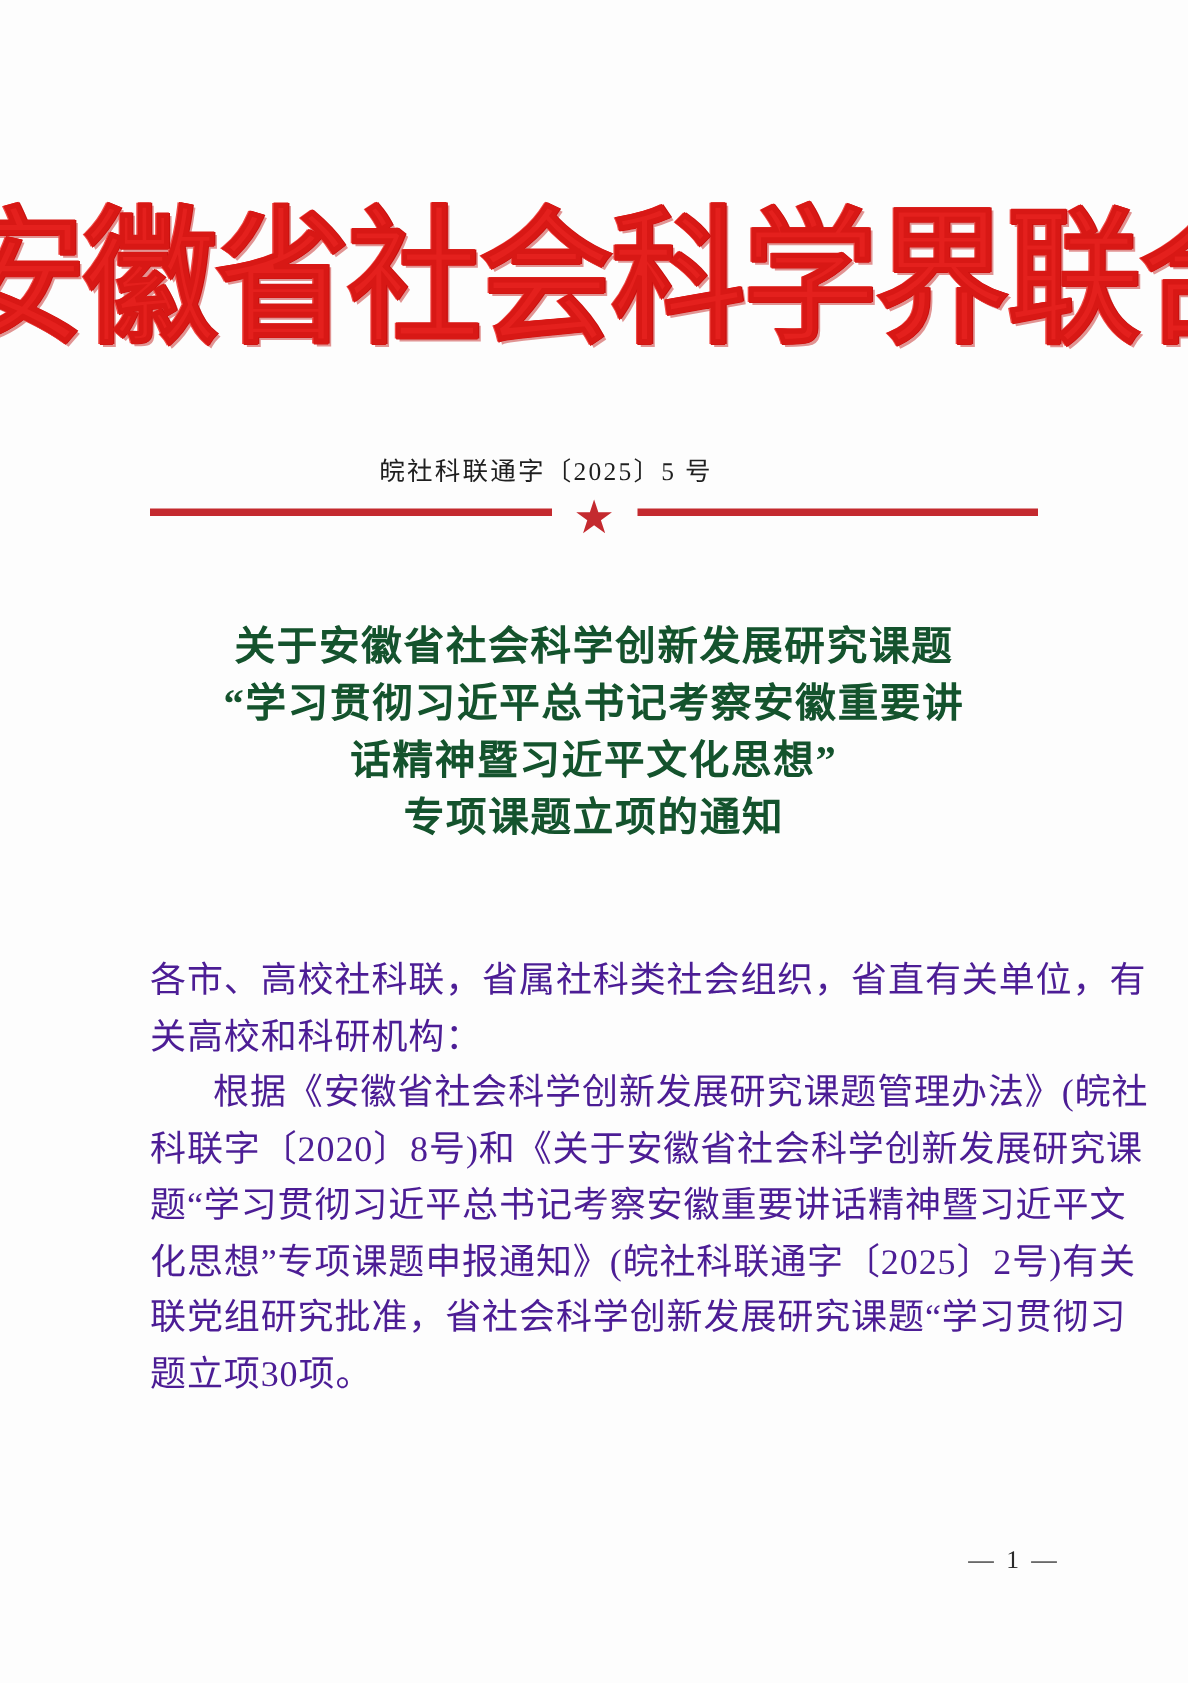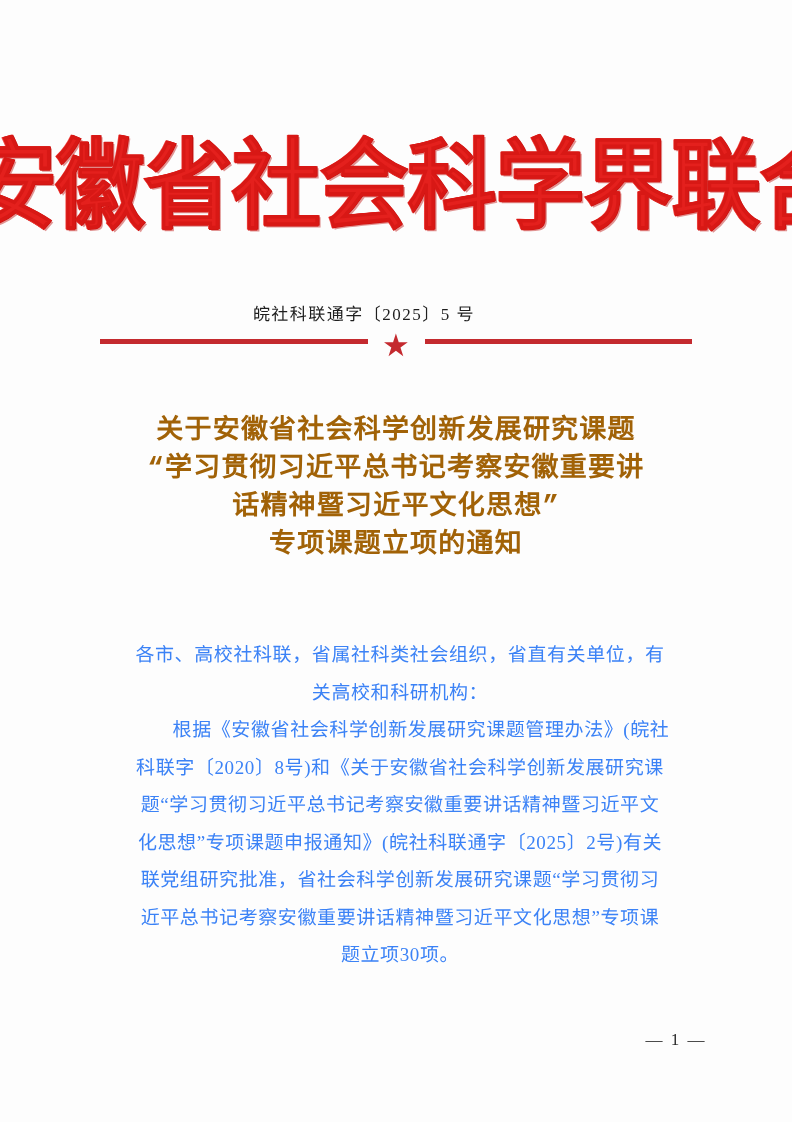--- a/index.html
+++ b/index.html
@@ -86,44 +86,43 @@
 
   
   .title-block {
     position: absolute;
     left: 96px;
     top: 412px;
     width: 600px;
     text-align: center;
   }
   .title-line {
-    font-family: Liberation Mono, monospace;
+    font-family: Liberation Serif, serif;
     font-size: 27px;
     font-weight: 700;
-    color: #a16207;
+    color: #14532d;
     line-height: 38px;
     letter-spacing: 1.2px;
     white-space: nowrap;
   }
 
   
   .body-block {
     position: absolute;
     left: 100px;
     top: 636px;
     width: 600px;
   }
   .body-line {
     font-family: "Liberation Serif", "DejaVu Serif", serif;
-    font-size: 19px;
-    color: #3b82f6;
+    font-size: 24px;
+    color: #4c1d95;
     line-height: 37.5px;
     letter-spacing: 0.6px;
     white-space: nowrap;
-    text-align: center;
   }
   .body-line.indent {
     text-indent: 42px;
     font-family: Liberation Serif, serif;
   }
 
   
   .footer-pageno {
     position: absolute;
     left: 0;
@@ -166,21 +165,20 @@
   <div class="body-block">
 
     <div class="body-line">各市、高校社科联，省属社科类社会组织，省直有关单位，有</div>
     <div class="body-line">关高校和科研机构：</div>
 
     <div class="body-line indent">根据《安徽省社会科学创新发展研究课题管理办法》(皖社</div>
     <div class="body-line">科联字〔2020〕8号)和《关于安徽省社会科学创新发展研究课</div>
     <div class="body-line">题“学习贯彻习近平总书记考察安徽重要讲话精神暨习近平文</div>
     <div class="body-line">化思想”专项课题申报通知》(皖社科联通字〔2025〕2号)有关</div>
     <div class="body-line">联党组研究批准，省社会科学创新发展研究课题“学习贯彻习</div>
-    <div class="body-line">近平总书记考察安徽重要讲话精神暨习近平文化思想”专项课</div>
     <div class="body-line">题立项30项。</div>
 
   </div>
 
   <div class="footer-pageno">
     <span class="footer-inner">— 1 —</span>
   </div>
 
 </div>
 

